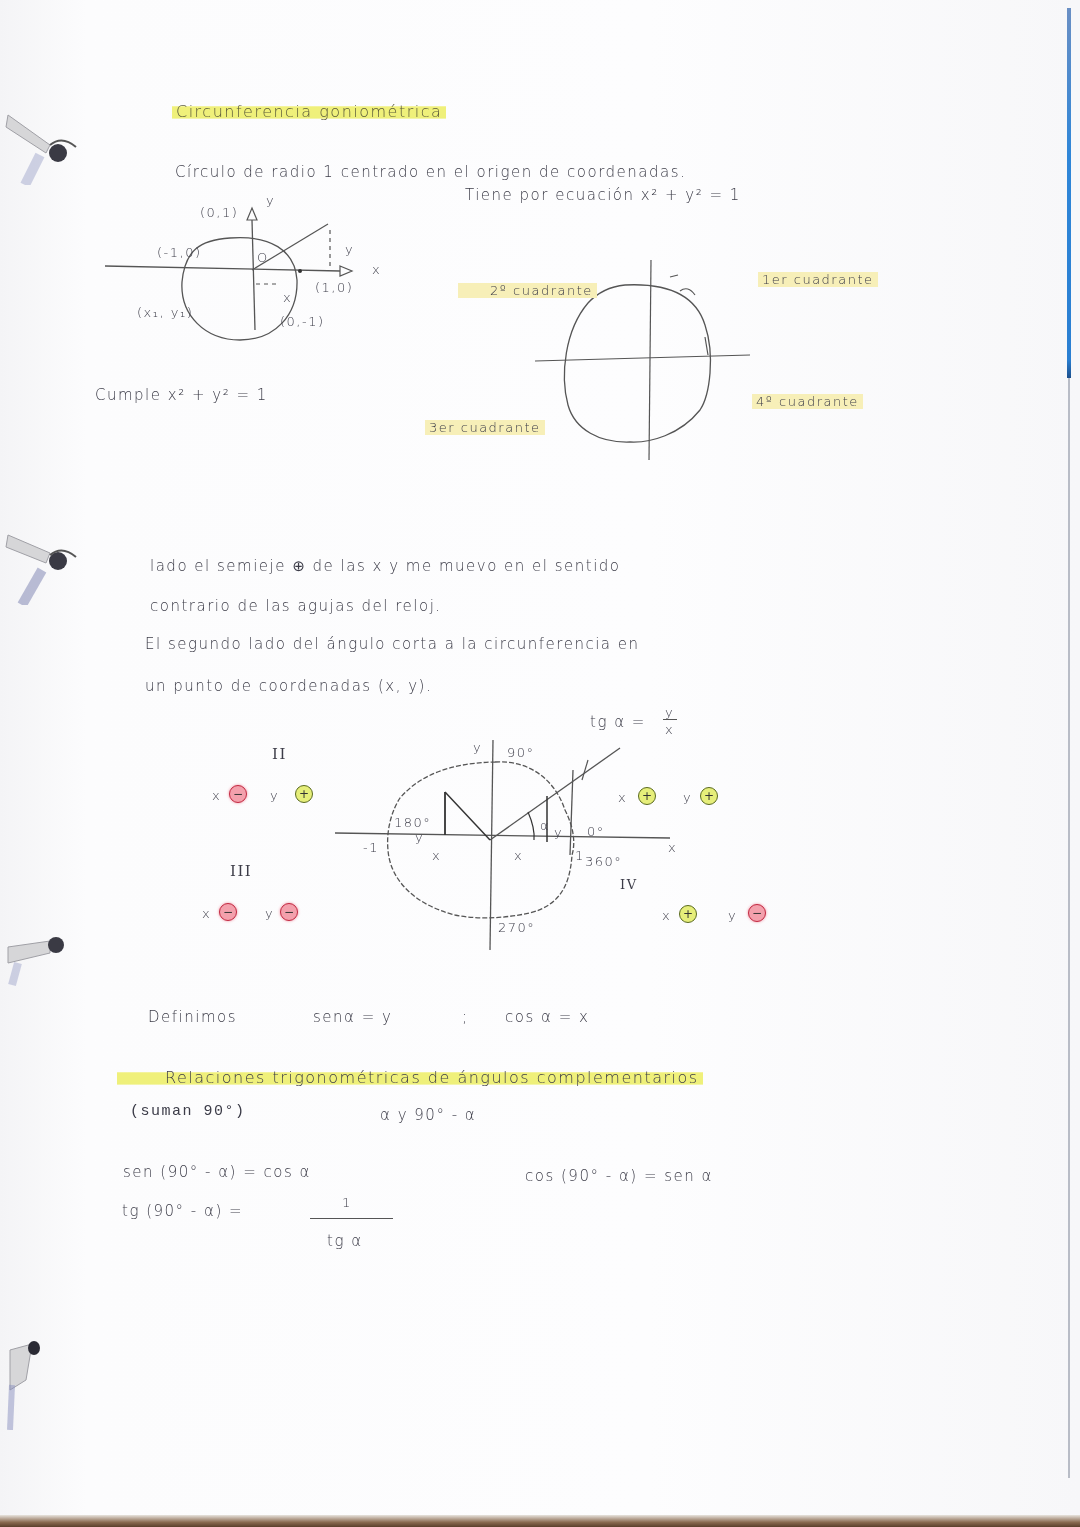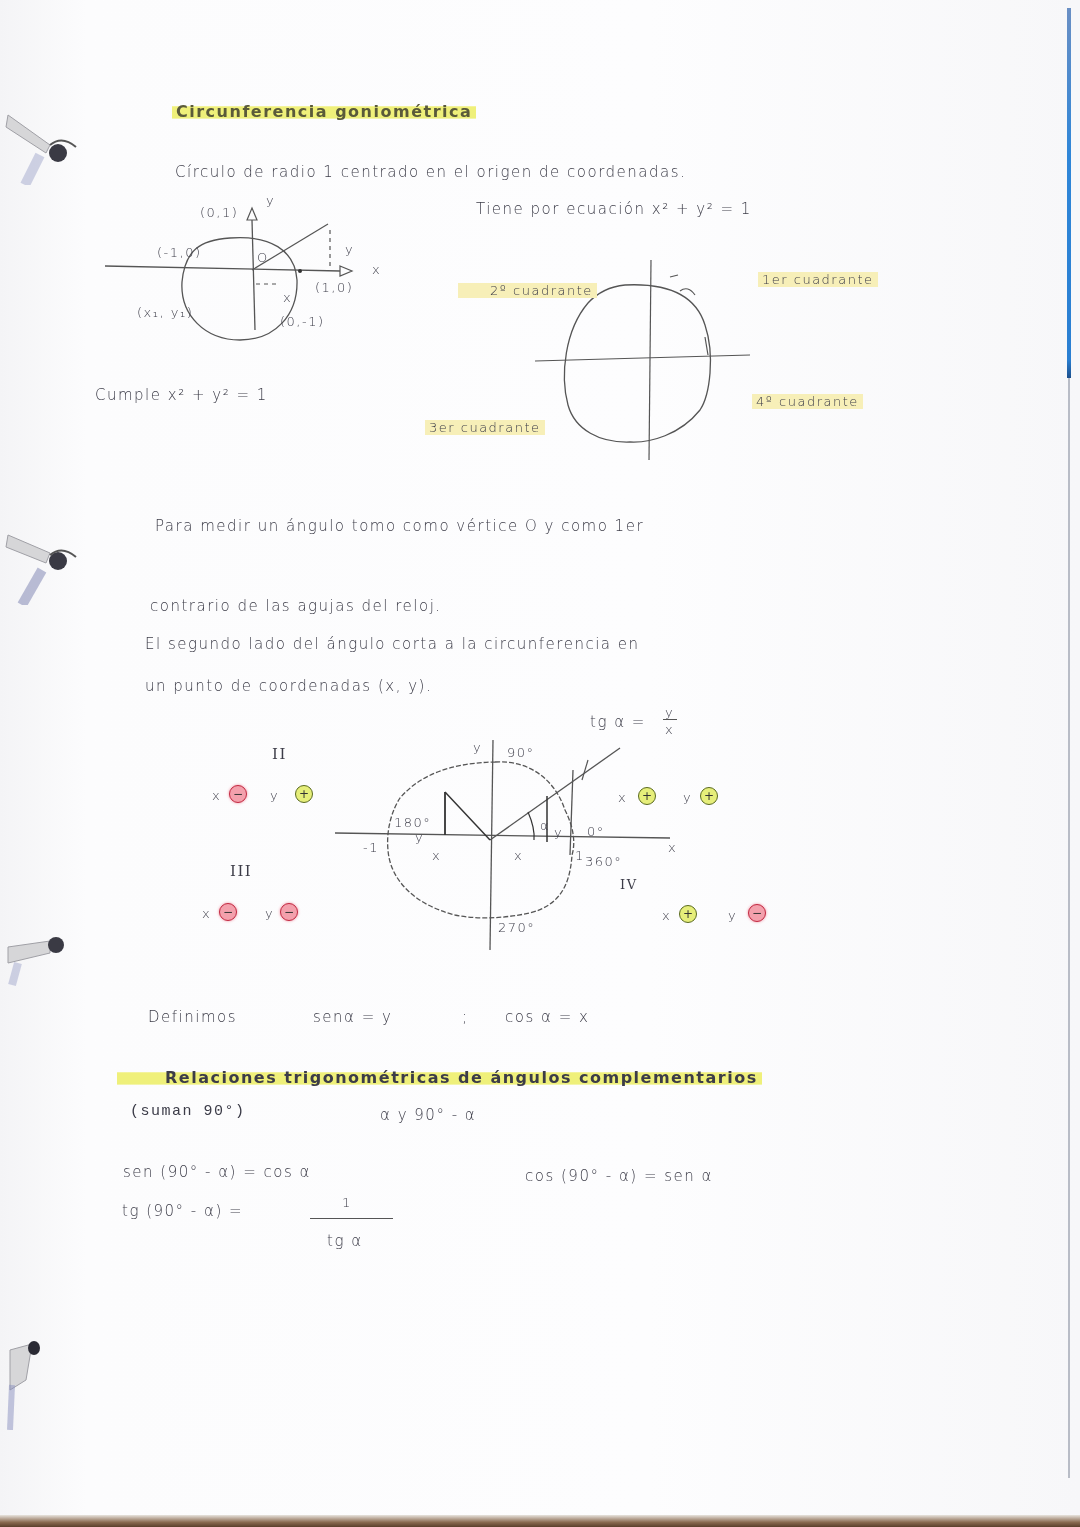--- a/index.html
+++ b/index.html
@@ -25,21 +25,21 @@
       position: absolute; left: 0; top: 1515px; width: 1080px; height: 12px;
       background: linear-gradient(180deg, #e8e4de 0%, #8a6a50 60%, #5a3e2a 100%);
     }
     .ring { position: absolute; left: 0; width: 80px; height: 90px; }
     .t {
       position: absolute; white-space: nowrap;
       font-family: "DejaVu Sans", sans-serif;
       font-size: 15px; letter-spacing: 1.5px; color: #3c3c48;
       font-weight: 300;
     }
-    .hl { background: linear-gradient(180deg, rgba(255,255,255,0) 20%, #f0f07a 25%, #eef07a 85%, rgba(255,255,255,0) 90%); padding: 0 4px; font-weight: bold; }
+    .hl { background: linear-gradient(180deg, rgba(255,255,255,0) 20%, #f0f07a 25%, #eef07a 85%, rgba(255,255,255,0) 90%); padding: 0 4px; }
     .hl-soft { background: #f7efb8; padding: 0 4px; }
     .sm { font-size: 13px; }
     svg.diag { position: absolute; overflow: visible; }
     .sign {
       position: absolute; width: 18px; height: 18px; border-radius: 50%;
       font-size: 12px; line-height: 17px; text-align: center; color: #333;
       border: 1.5px solid #333; box-sizing: border-box;
     }
     .sign.neg { background: #f3a0ac; border-color: #c22a42; box-shadow: 0 0 3px #f18a9c; }
     .sign.pos { background: #e6ee7a; border-color: #5a6a20; }
@@ -72,21 +72,21 @@
   </svg>
   <svg class="ring" style="top:1340px" viewBox="0 0 80 90">
     <path d="M10 10 L32 4 L26 40 L10 50 Z" fill="#d6d6d8" stroke="#a0a0a6" stroke-width="1"></path>
     <ellipse cx="34" cy="8" rx="6" ry="7" fill="#2a2a34"></ellipse>
     <path d="M12 45 L10 90" stroke="#8a90c0" stroke-width="6" opacity="0.5"></path>
   </svg>
 
   <div class="t hl" style="left:172px; top:102px; font-size:16px; color:#5a5a3a;">Circunferencia goniométrica</div>
 
   <div class="t" style="left:175px; top:163px;">Círculo de radio 1 centrado en el origen de coordenadas.</div>
-  <div class="t" style="left:465px; top:200px;margin-left:11px;">Tiene por ecuación x² + y² = 1</div>
+  <div class="t" style="left:465px; top:186px;">Tiene por ecuación x² + y² = 1</div>
 
   <svg class="diag" style="left:100px; top:190px;" width="320" height="160">
     <path d="M130 48 C170 45 195 60 197 90 C198 125 175 150 140 150 C105 150 80 125 82 92 C85 60 100 50 130 48 Z" fill="none" stroke="#555" stroke-width="1.3"></path>
     <line x1="5" y1="76" x2="240" y2="81" stroke="#555" stroke-width="1.3"></line>
     <polygon points="240,76 252,81 240,86" fill="none" stroke="#555" stroke-width="1.2"></polygon>
     <line x1="152" y1="30" x2="155" y2="140" stroke="#555" stroke-width="1.3"></line>
     <polygon points="147,30 152,18 157,30" fill="none" stroke="#555" stroke-width="1.2"></polygon>
     <line x1="152" y1="80" x2="228" y2="34" stroke="#555" stroke-width="1.2"></line>
     <line x1="230" y1="40" x2="230" y2="80" stroke="#555" stroke-width="1.2" stroke-dasharray="4,4"></line>
     <line x1="156" y1="94" x2="178" y2="94" stroke="#555" stroke-width="1" stroke-dasharray="4,4"></line>
@@ -111,21 +111,21 @@
     <line x1="121" y1="5" x2="119" y2="205" stroke="#555" stroke-width="1.2"></line>
     <path d="M140 22 L148 20" stroke="#555" stroke-width="1.2"></path>
     <path d="M150 36 Q158 30 165 40" fill="none" stroke="#555" stroke-width="1.2"></path>
     <path d="M175 82 L178 100" stroke="#555" stroke-width="1.2"></path>
   </svg>
   <div class="t sm hl-soft" style="left:458px; top:283px;padding-left:32px;">2º cuadrante</div>
   <div class="t sm hl-soft" style="left:758px; top:272px;">1er cuadrante</div>
   <div class="t sm hl-soft" style="left:752px; top:394px;">4º cuadrante</div>
   <div class="t sm hl-soft" style="left:425px; top:420px;">3er cuadrante</div>
 
-  <div class="t" style="left:155px; top:517px;">Para medir un ángulo tomo como vértice O y como 1er</div>
+  <div class="t" style="left:150px; top:557px;">lado el semieje ⊕ de las x y me muevo en el sentido</div>
   <div class="t" style="left:150px; top:597px;">contrario de las agujas del reloj.</div>
   <div class="t" style="left:145px; top:635px;">El segundo lado del ángulo corta a la circunferencia en</div>
   <div class="t" style="left:145px; top:677px;">un punto de coordenadas (x, y).</div>
 
   <svg class="diag" style="left:330px; top:720px;" width="360" height="230">
     <path d="M165 42 C200 40 225 60 235 90 C245 110 245 125 242 135 C240 165 230 185 200 193 C175 198 150 200 125 195 C85 185 60 160 58 130 C56 110 62 90 70 78 C90 55 120 43 165 42 Z" fill="none" stroke="#555" stroke-width="1.3" stroke-dasharray="5,2"></path>
     <line x1="5" y1="113" x2="340" y2="118" stroke="#555" stroke-width="1.3"></line>
     <line x1="163" y1="20" x2="160" y2="230" stroke="#555" stroke-width="1.3"></line>
     <line x1="160" y1="120" x2="290" y2="28" stroke="#555" stroke-width="1.3"></line>
     <line x1="243" y1="50" x2="240" y2="135" stroke="#555" stroke-width="1.3"></line>

